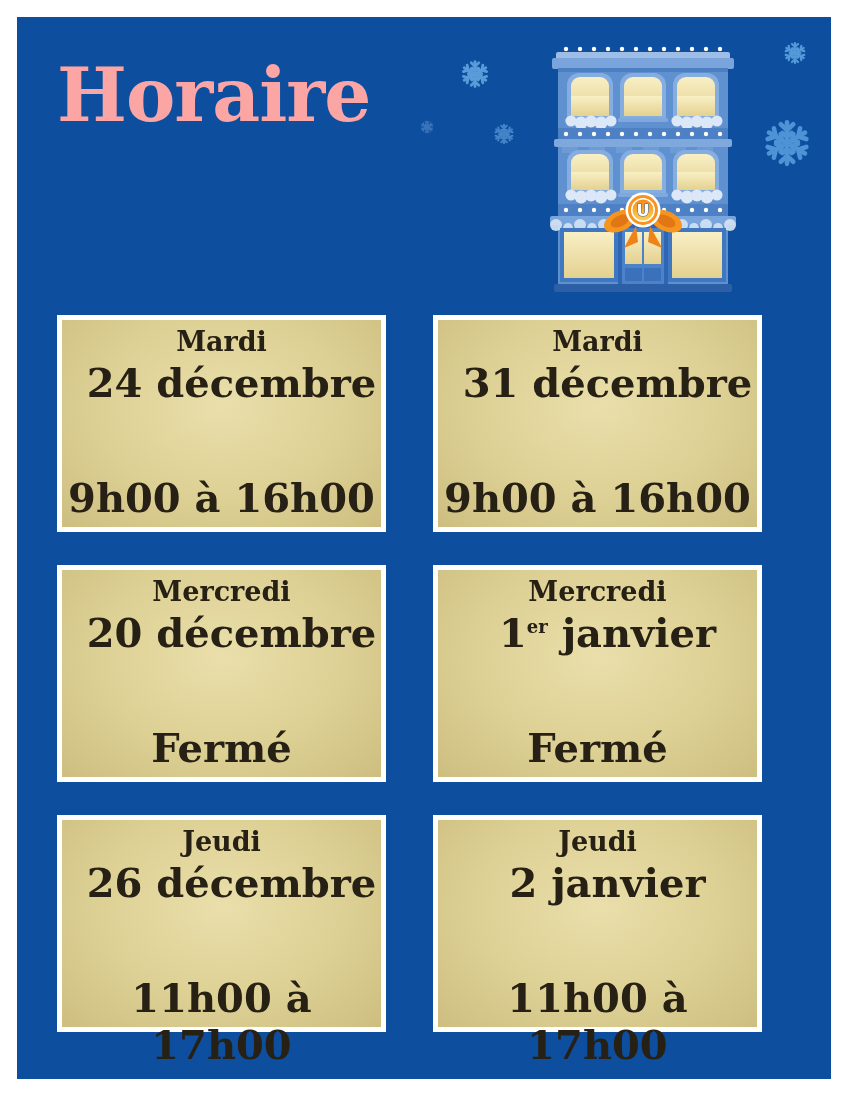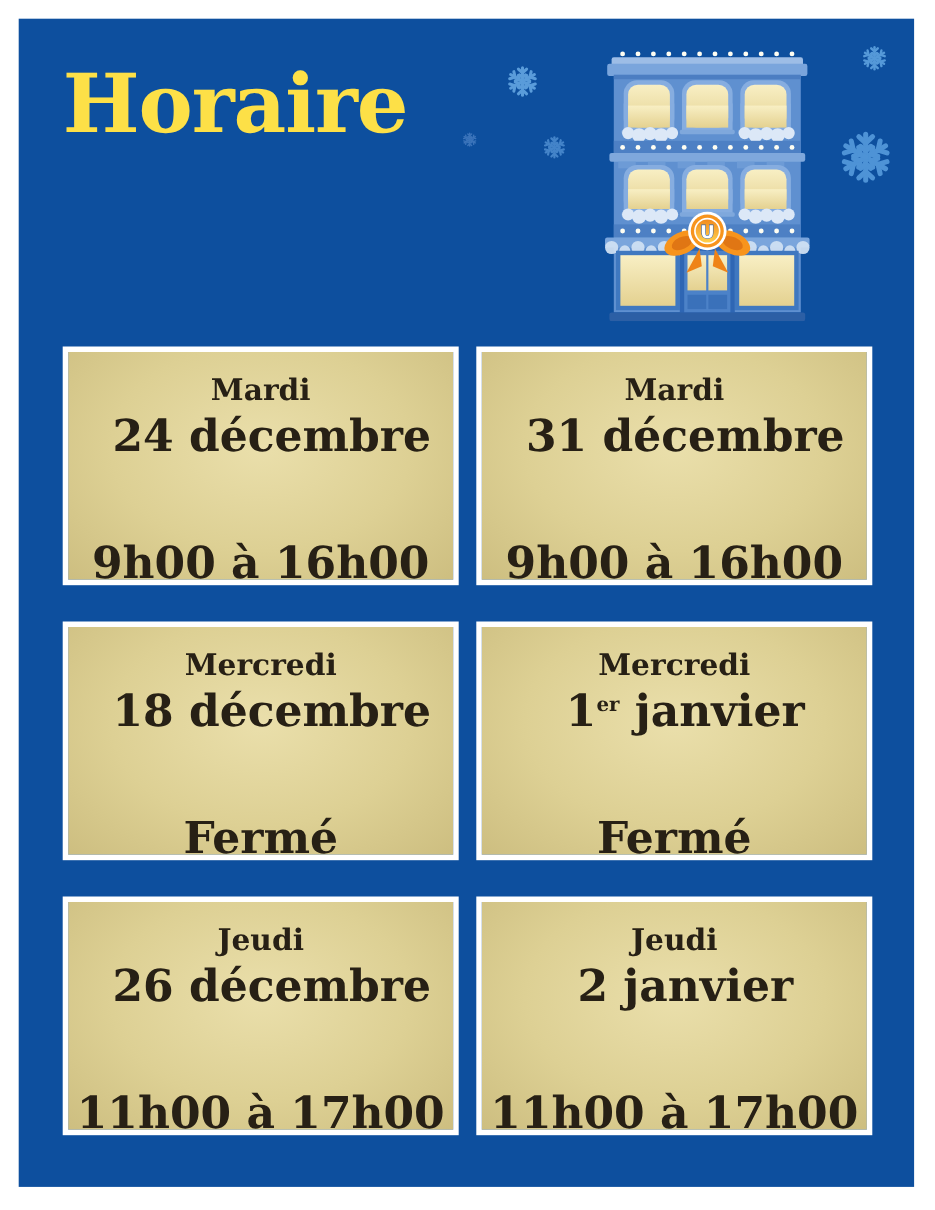--- a/index.html
+++ b/index.html
@@ -1,34 +1,34 @@
 <!DOCTYPE html>
 <html><head>
 <meta charset="utf-8">
 <style>
   html,body{margin:0;padding:0;background:#ffffff;}
   .page{position:relative;width:850px;height:1100px;background:#ffffff;overflow:hidden;
         font-family:"DejaVu Serif",serif;}
   .poster{position:absolute;left:17px;top:17px;width:814px;height:1062px;background:#0d4f9e;}
 
   
-  .title{position:absolute;left:40px;top:30px;margin:0;color:#fde047;font-weight:700;
+  .title{position:absolute;left:40px;top:30px;margin:0;color:#fca5a5;font-weight:700;
          font-size:74px;line-height:96px;letter-spacing:-1px;}
   .title span{display:block;}
 
   
   .sf{position:absolute;display:block;}
 
   
   .building{position:absolute;left:531px;top:27px;width:190px;height:248px;}
 
   
-  .card{position:absolute;width:360px;height:217px;border:5px solid #ffffff;box-sizing:border-box;
+  .card{position:absolute;width:329px;height:217px;border:5px solid #ffffff;box-sizing:border-box;
         background:radial-gradient(ellipse at 50% 42%, #eadfab 0%, #ddd094 55%, #cdbe80 100%);
-        display:flex;flex-direction:column;align-items:center;padding-top:20px;
+        display:flex;flex-direction:column;align-items:center;padding-top:6px;
         color:#272015;text-align:center;}
   .card .day{font-size:27px;font-weight:700;line-height:32px;}
   .card .date{font-size:40px;font-weight:700;line-height:47px;margin-top:1px;margin-left:20px;}
   .card .date sup{font-size:18px;vertical-align:baseline;position:relative;top:-14px;}
   .card .hours{font-size:40px;font-weight:700;line-height:47px;margin-top:60px;}
 
   .c-r1{top:298px;} .c-r2{top:548px;} .c-r3{top:798px;}
   .c-c1{left:40px;} .c-c2{left:416px;}
 </style>
 </head>
@@ -235,21 +235,21 @@
     </div>
 
     <div class="card c-r1 c-c2">
       <div class="day">Mardi</div>
       <div class="date"><span>31 décembre</span><sup></sup><span></span></div>
       <div class="hours">9h00 à 16h00</div>
     </div>
 
     <div class="card c-r2 c-c1">
       <div class="day">Mercredi</div>
-      <div class="date"><span>18 décembre</span><sup></sup><span></span></div>
+      <div class="date"><span>20 décembre</span><sup></sup><span></span></div>
       <div class="hours">Fermé</div>
     </div>
 
     <div class="card c-r2 c-c2">
       <div class="day">Mercredi</div>
       <div class="date"><span>1</span><sup>er</sup><span> janvier</span></div>
       <div class="hours">Fermé</div>
     </div>
 
     <div class="card c-r3 c-c1">

